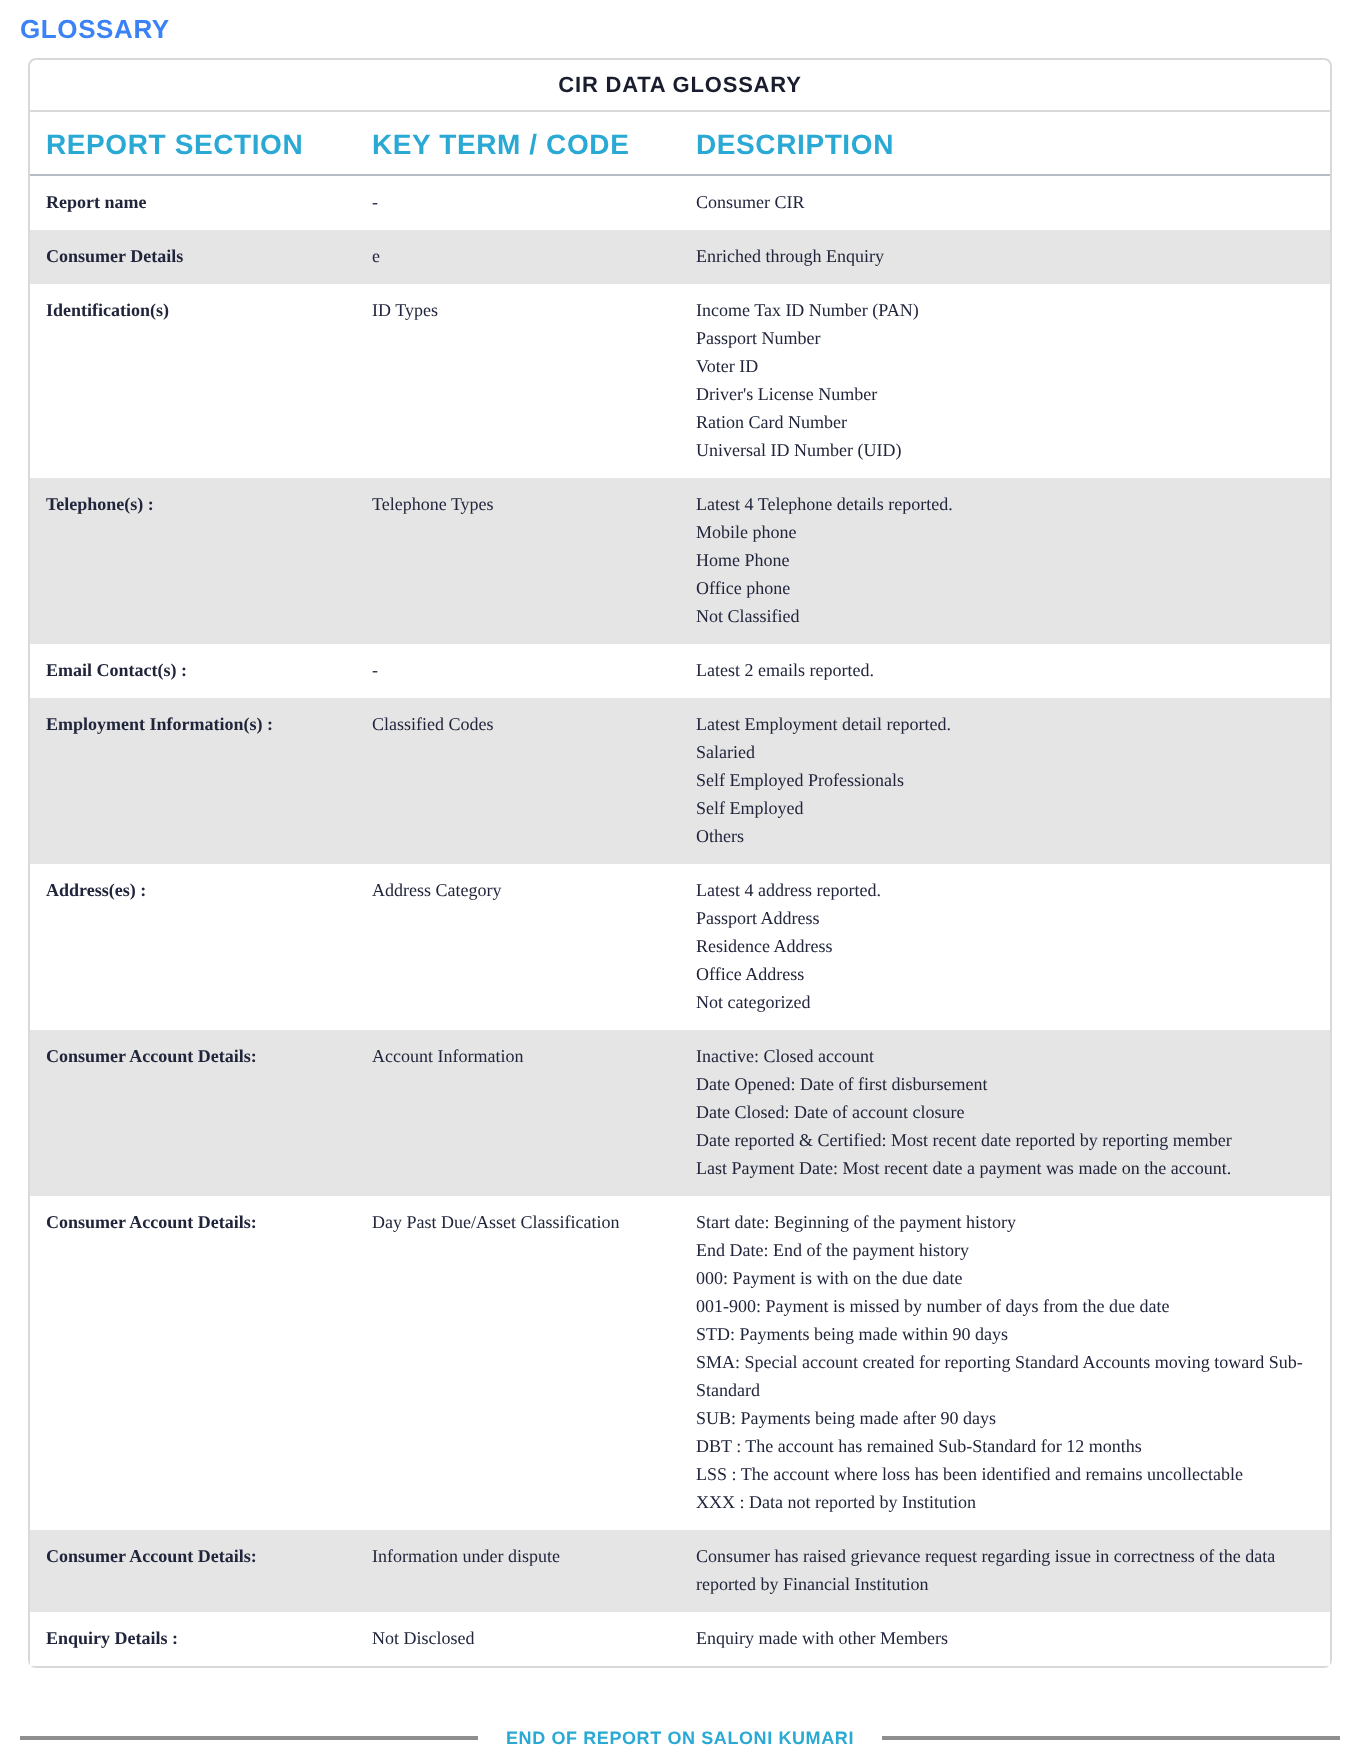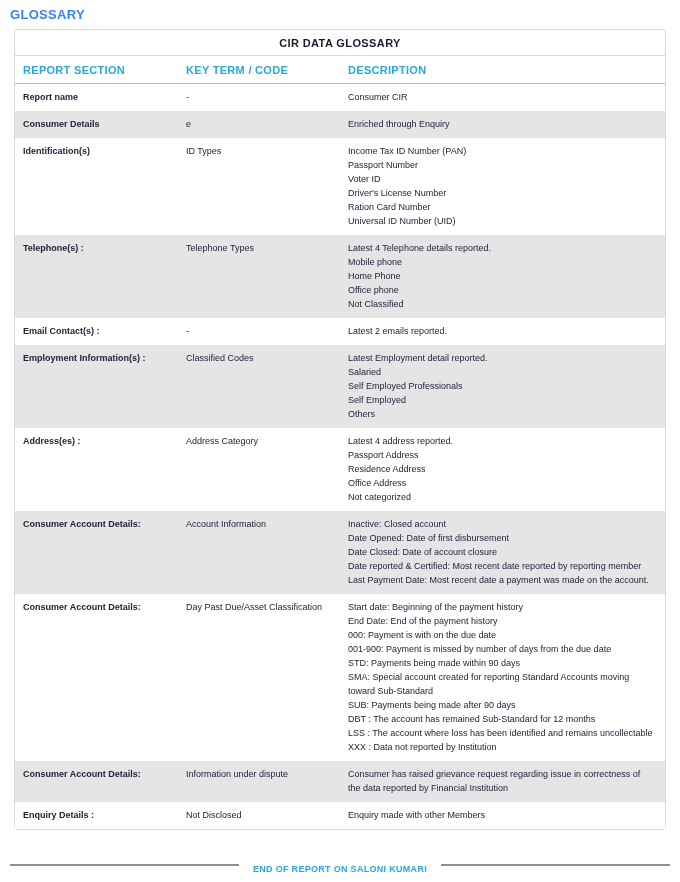--- a/index.html
+++ b/index.html
@@ -37,53 +37,55 @@
     border-bottom: 1px solid #d9d9d9;
     text-align: center;
   }
   .thead {
     display: grid;
     grid-template-columns: 163px 162px 1fr;
     border-bottom: 1px solid #b7bcc4;
   }
   .thead .hcell {
     padding: 8px 4px 7px 8px;
-    font-size: 11px;
+    font-size: 14px;
     font-weight: bold;
     color: #29a9d4;
     letter-spacing: 0.3px;
   }
   .trow {
     display: grid;
     grid-template-columns: 163px 162px 1fr;
     background: #ffffff;
   }
   .trow.shaded {
     background: #e5e5e5;
   }
   .cell {
     padding: 6px 4px 7px 8px;
     font-size: 9px;
     line-height: 14px;
+    font-family: Liberation Serif, serif;
   }
   .cell.section {
     font-weight: bold;
   }
   .cell.desc {
     padding-right: 10px;
   }
   .desc-line {
     min-height: 14px;
   }
   .footer {
     position: absolute;
     left: 10px;
     right: 10px;
     top: 864px;
     display: flex;
+    align-items: center;
     gap: 14px;
   }
   .footer .rule {
     flex: 1;
     height: 2px;
     background: #8f8f8f;
   }
   .footer .footer-text {
     font-size: 9px;
     font-weight: bold;

